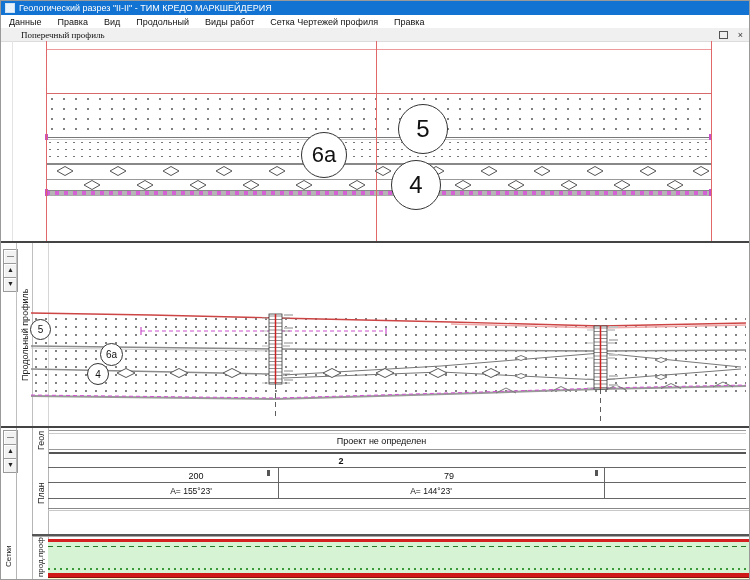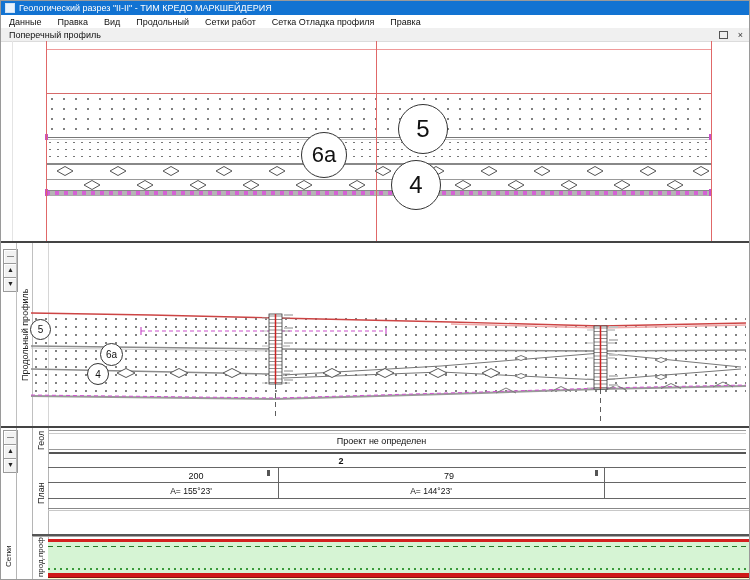--- a/index.html
+++ b/index.html
@@ -11,21 +11,21 @@
   .titlebar{left:0;top:0;width:750px;height:14px;background:#1273d2;color:#fff;
             display:flex;align-items:center;font-size:9px;}
   .appicon{width:8px;height:8px;border:1px solid #cfe3f7;background:#e8f2fd;margin:0 4px 0 4px;}
   
   .menubar{left:0;top:14px;width:750px;height:13px;background:#fff;color:#111;
            display:flex;align-items:center;font-size:9px;border-bottom:1px solid #e8e8e8;}
   .menubar span{padding:0 8px;cursor:default;}
   
   .caption{left:0;top:27px;width:750px;height:13px;background:#f0f0f0;color:#111;
            font-size:9px;display:flex;align-items:center;border-bottom:1px solid #dcdcdc;}
-  .caption .t{padding-left:8px;flex:1;}
+  .caption .t{padding-left:20px;flex:1;font-family:Liberation Serif, serif;}
   .winicon{width:7px;height:6px;border:1px solid #555;margin-right:10px;}
   .xicon{color:#333;font-size:9px;margin-right:8px;line-height:6px;}
   .dots{background-image:radial-gradient(circle,#777 0.7px,transparent 0.8px);}
   .circlbl{border:1.2px solid #333;border-radius:50%;background:#fff;color:#111;
            display:flex;align-items:center;justify-content:center;z-index:5;}
   .magdash{background-image:repeating-linear-gradient(90deg,#d462d4 0 4px,transparent 4px 9px);}
   
   .vlabel{writing-mode:vertical-rl;transform:rotate(180deg);font-size:9px;color:#222;
           display:flex;align-items:center;justify-content:center;}
   .sbtn{width:13px;height:13px;background:#f2f2f2;border:1px solid #9a9a9a;
@@ -46,22 +46,22 @@
   <div class="abs titlebar">
     <span class="appicon"></span>
     <span>Геологический разрез "II-II" - ТИМ КРЕДО МАРКШЕЙДЕРИЯ</span>
   </div>
 
   <div class="abs menubar">
     <span>Данные</span>
     <span>Правка</span>
     <span>Вид</span>
     <span>Продольный</span>
-    <span>Сетки работ</span>
-    <span>Сетка Отладка профиля</span>
+    <span>Виды работ</span>
+    <span>Сетка Чертежей профиля</span>
     <span>Правка</span>
   </div>
 
   <div class="abs caption">
     <span class="t">Поперечный профиль</span>
     <span class="winicon"></span>
     <span class="xicon">×</span>
   </div>
 
   <div class="abs" style="left:0;top:40px;width:750px;height:202px;">

